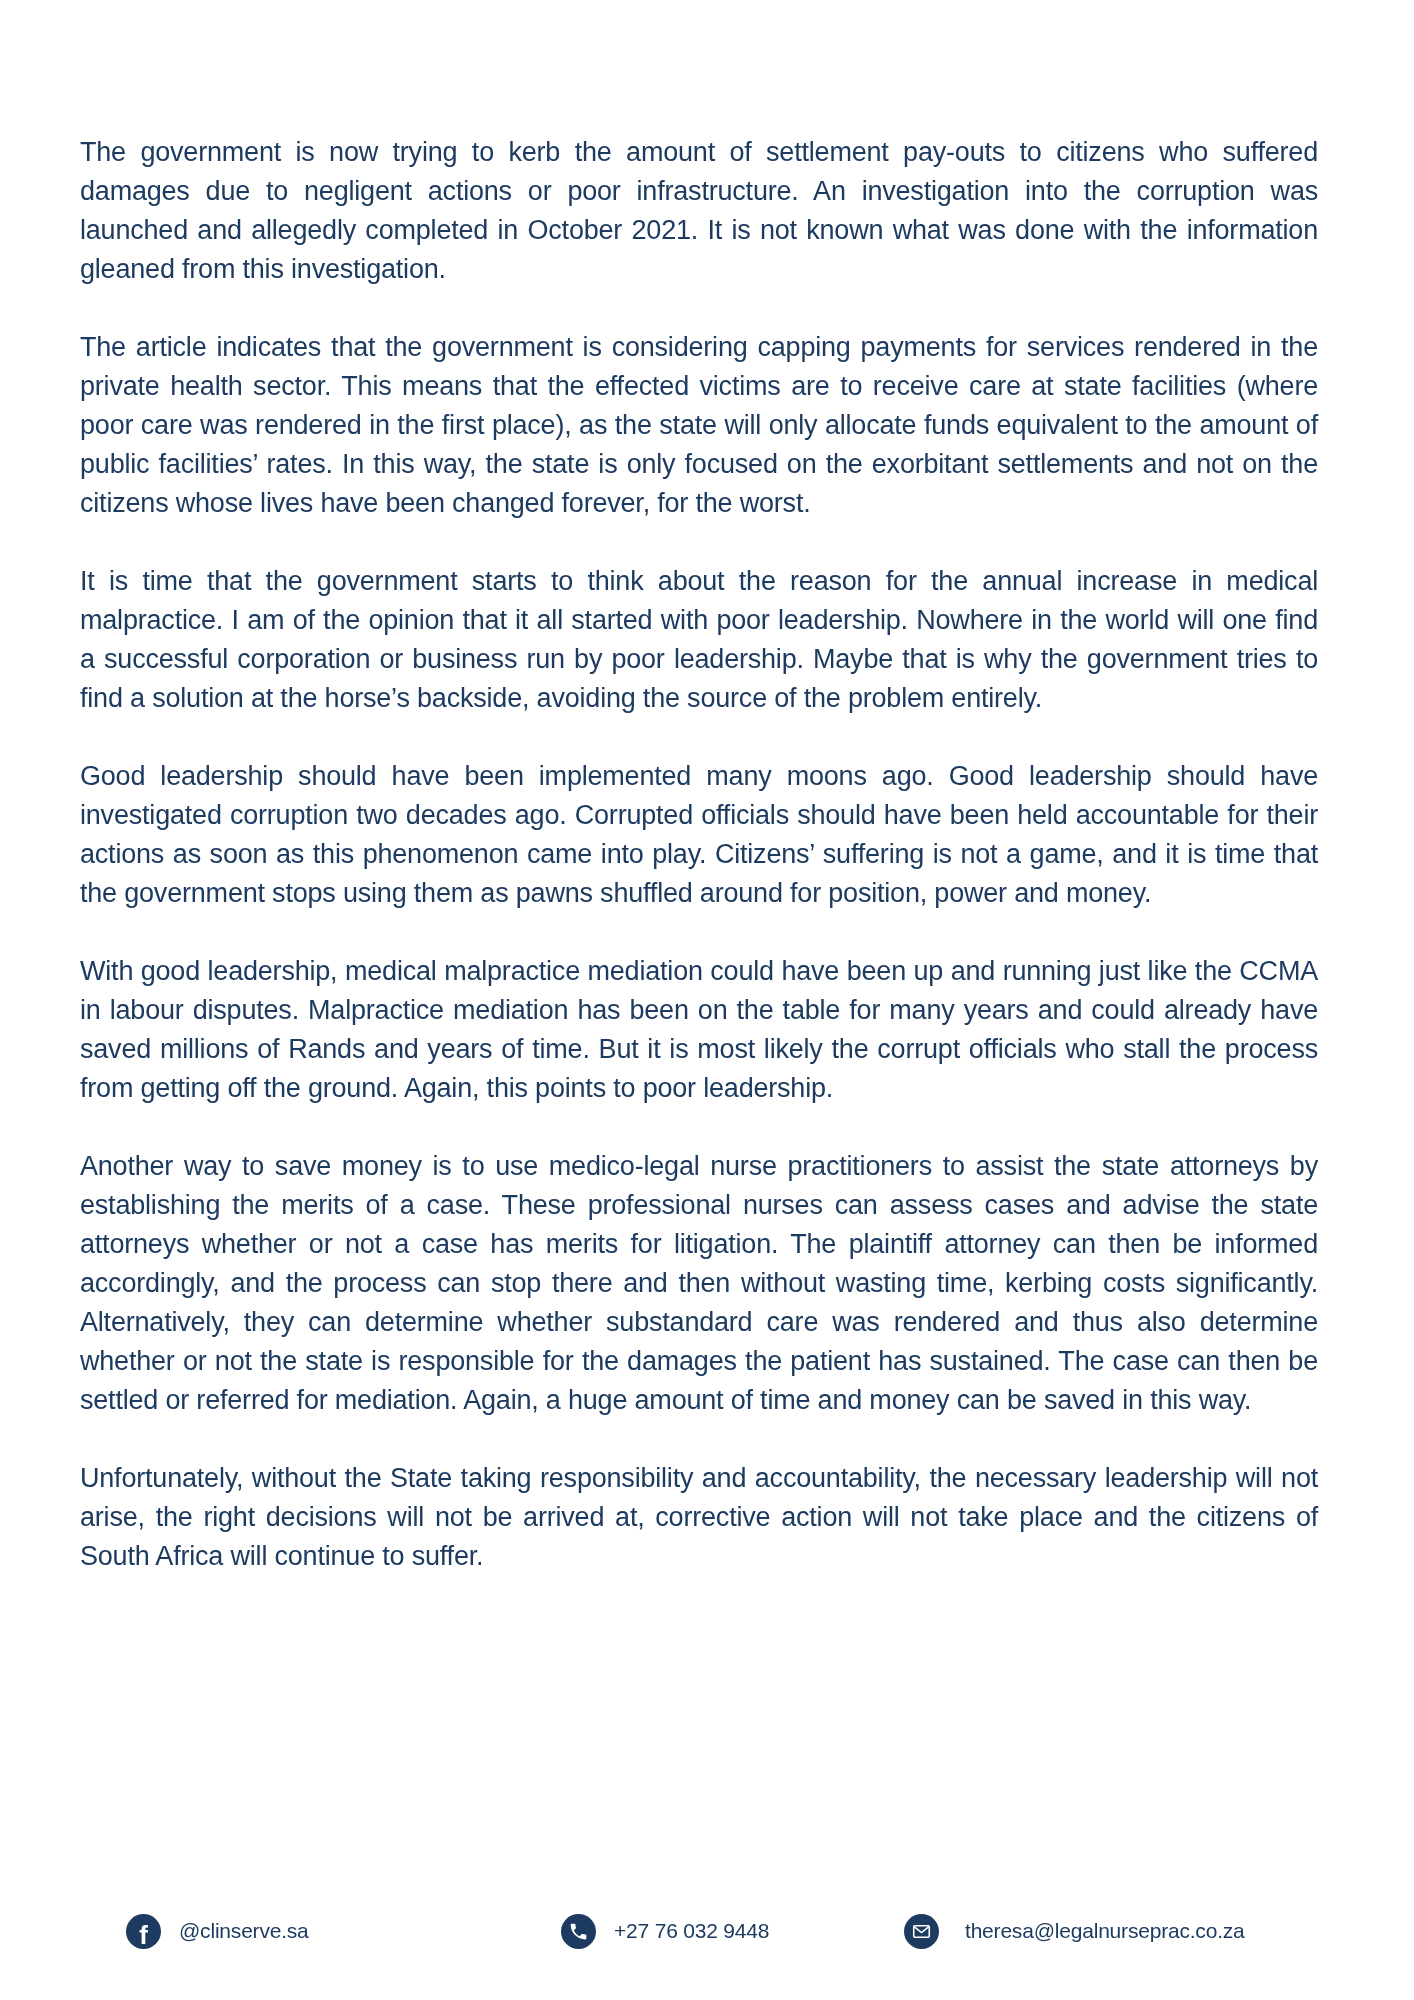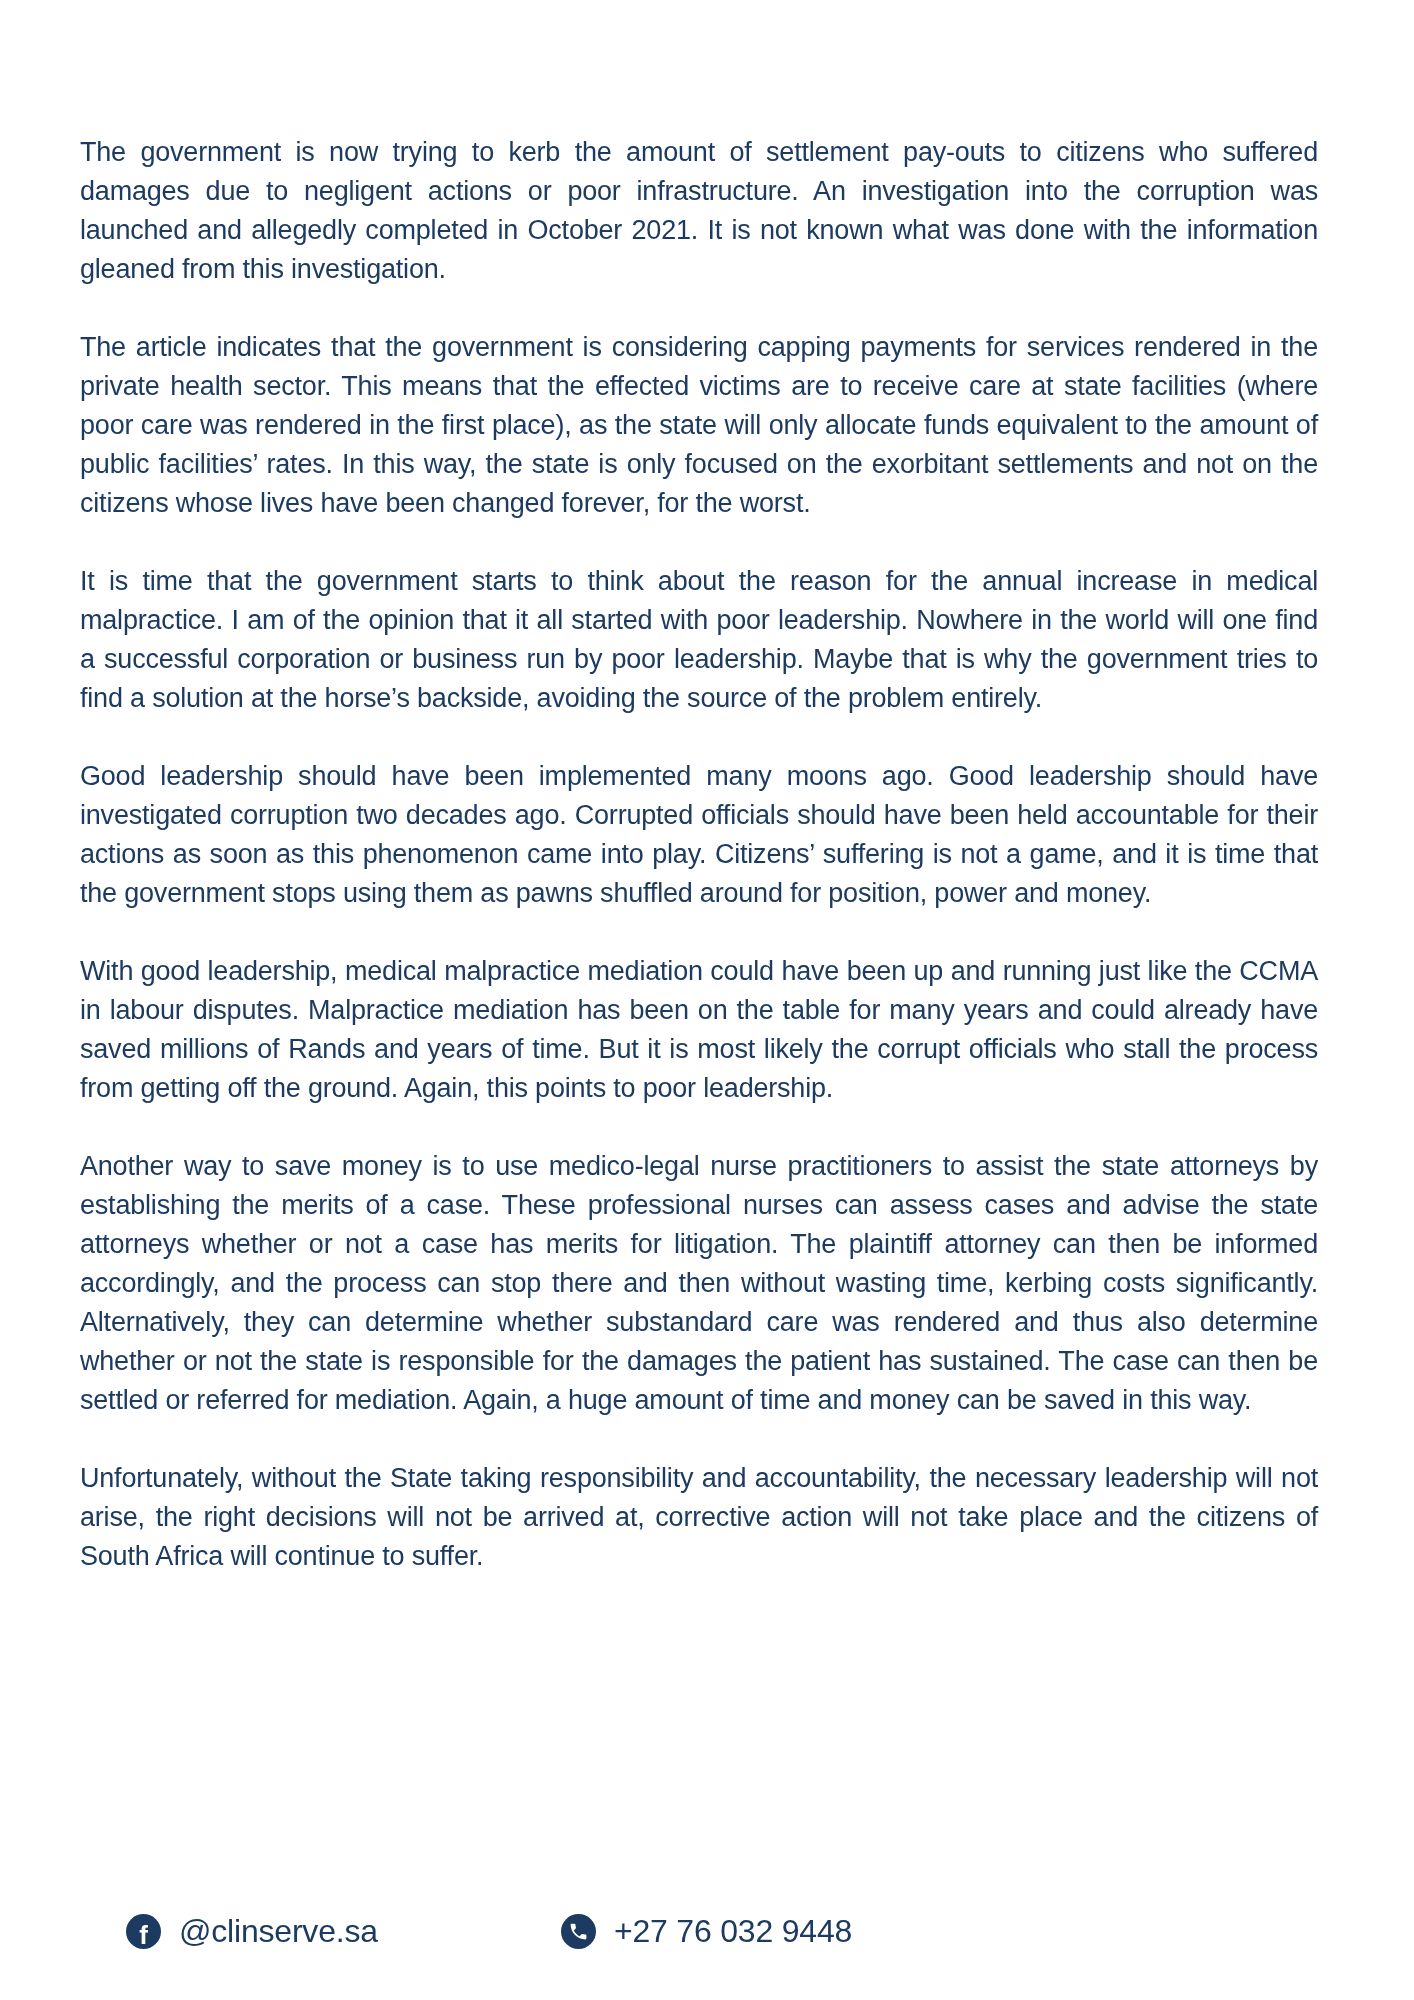--- a/index.html
+++ b/index.html
@@ -61,21 +61,21 @@
   }
   .fb-glyph {
     color: #ffffff;
     font-family: "Liberation Sans", sans-serif;
     font-weight: bold;
     font-size: 26px;
     line-height: 1;
     transform: translateY(4px);
   }
   .contact-text {
-    font-size: 32px;
+    font-size: 21px;
     letter-spacing: -0.2px;
     color: #1d3b60;
     white-space: nowrap;
   }
 </style>
 </head>
 <body>
 
 <div class="page">
 
@@ -100,15 +100,24 @@
 
     <div class="contact contact-phone">
       <span class="icon-circle">
         <svg width="21" height="21" viewBox="0 0 24 24" aria-hidden="true">
           <path fill="#ffffff" d="M6.62 10.79c1.44 2.83 3.76 5.14 6.59 6.59l2.2-2.21c.27-.27.67-.36 1.02-.24 1.12.37 2.33.57 3.57.57.55 0 1 .45 1 1V20c0 .55-.45 1-1 1-9.39 0-17-7.61-17-17 0-.55.45-1 1-1h3.5c.55 0 1 .45 1 1 0 1.25.2 2.45.57 3.57.11.35.03.74-.25 1.02l-2.2 2.2z"></path>
         </svg>
       </span>
       <span class="contact-text">+27 76 032 9448</span>
     </div>
 
+    <div class="contact contact-email">
+      <span class="icon-circle">
+        <svg width="21" height="21" viewBox="0 0 20 20" aria-hidden="true">
+          <rect x="2.6" y="4.6" width="14.8" height="10.8" rx="1" fill="none" stroke="#ffffff" stroke-width="1.5"></rect>
+          <path d="M3.2 5.6 L10 11 L16.8 5.6" fill="none" stroke="#ffffff" stroke-width="1.5"></path>
+        </svg>
+      </span>
+      <span class="contact-text">theresa@legalnurseprac.co.za</span>
+    </div>
 
   </footer>
 </div>
 
 </body></html>

